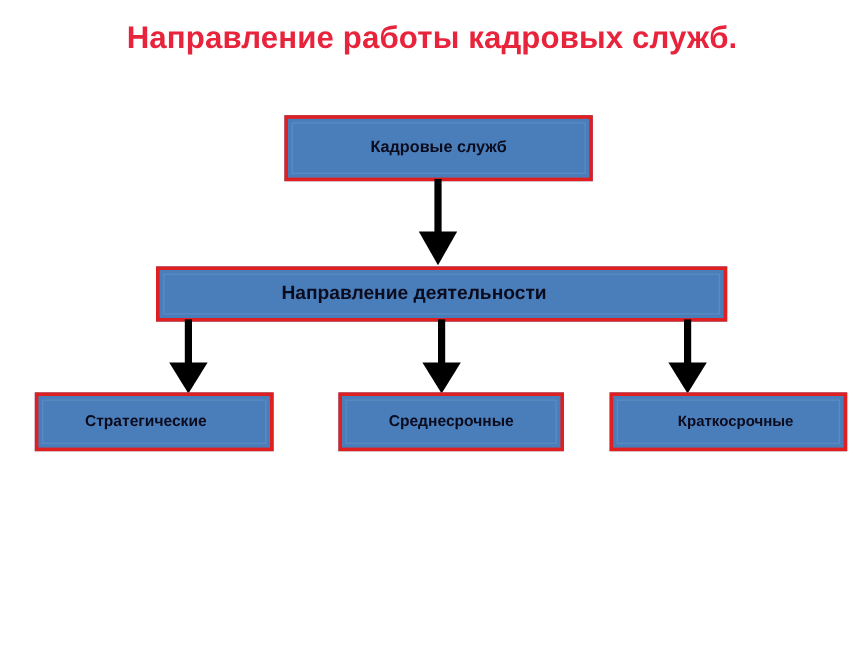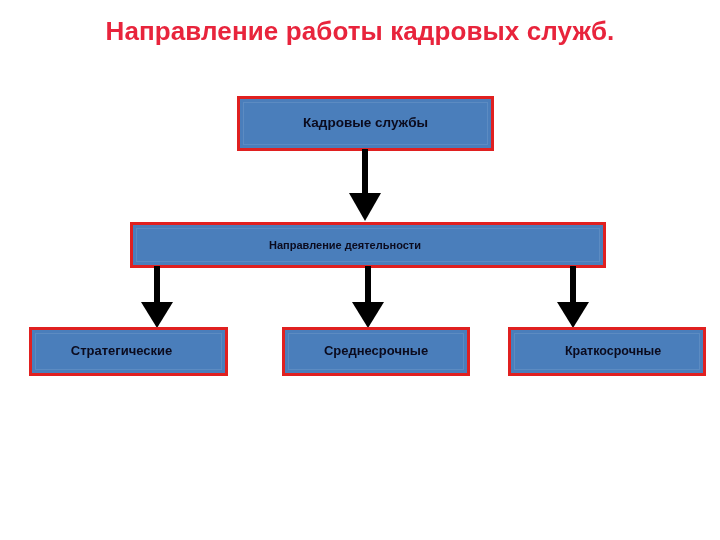--- a/index.html
+++ b/index.html
@@ -61,21 +61,21 @@
     top: 96px;
     width: 257px;
     height: 55px;
     font-size: 13.5px;
   }
   #node-mid {
     left: 130px;
     top: 222px;
     width: 476px;
     height: 46px;
-    font-size: 11px;
+    font-size: 16px;
     justify-content: center;
     padding-right: 46px;
   }
   #node-a {
     left: 29px;
     top: 327px;
     width: 199px;
     height: 49px;
     font-size: 13px;
     padding-right: 14px;
@@ -105,21 +105,21 @@
 </style>
 </head>
 <body>
 
 <div id="slide">
 
   <div class="title">Направление работы кадровых служб.</div>
 
   <div class="node" id="node-top">
     <span class="inner-rule"></span>
-    <span>Кадровые службы</span>
+    <span>Кадровые служб</span>
   </div>
 
   <div class="arrow" id="arrow-top-mid">
     <svg width="40" height="74" viewBox="0 0 40 74">
       <rect x="17" y="0" width="6" height="50" fill="#000000"></rect>
       <polygon points="4,44 36,44 20,72" fill="#000000"></polygon>
     </svg>
   </div>
 
   <div class="node" id="node-mid">

